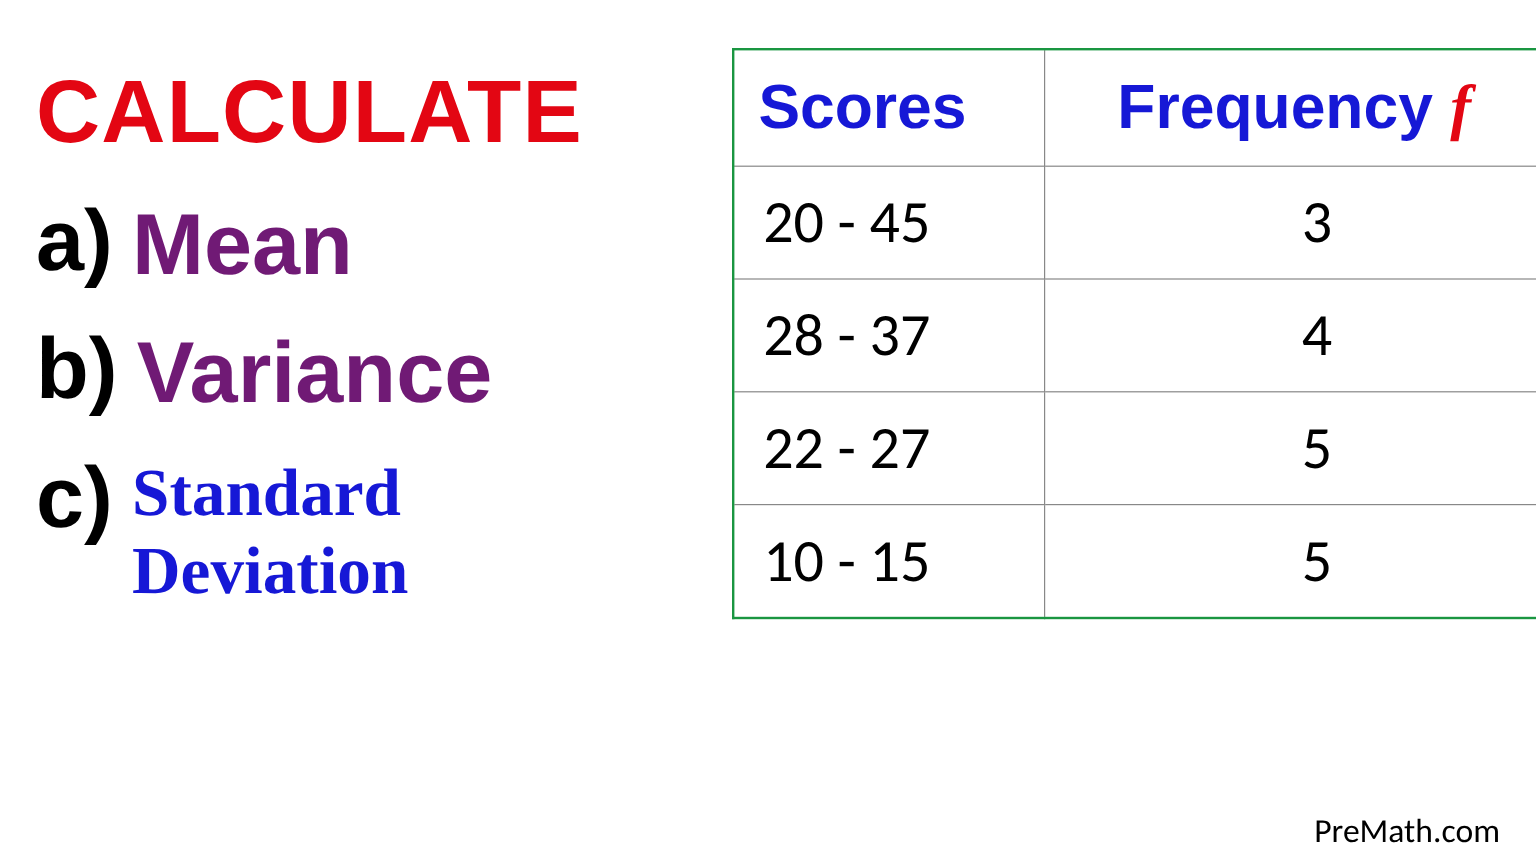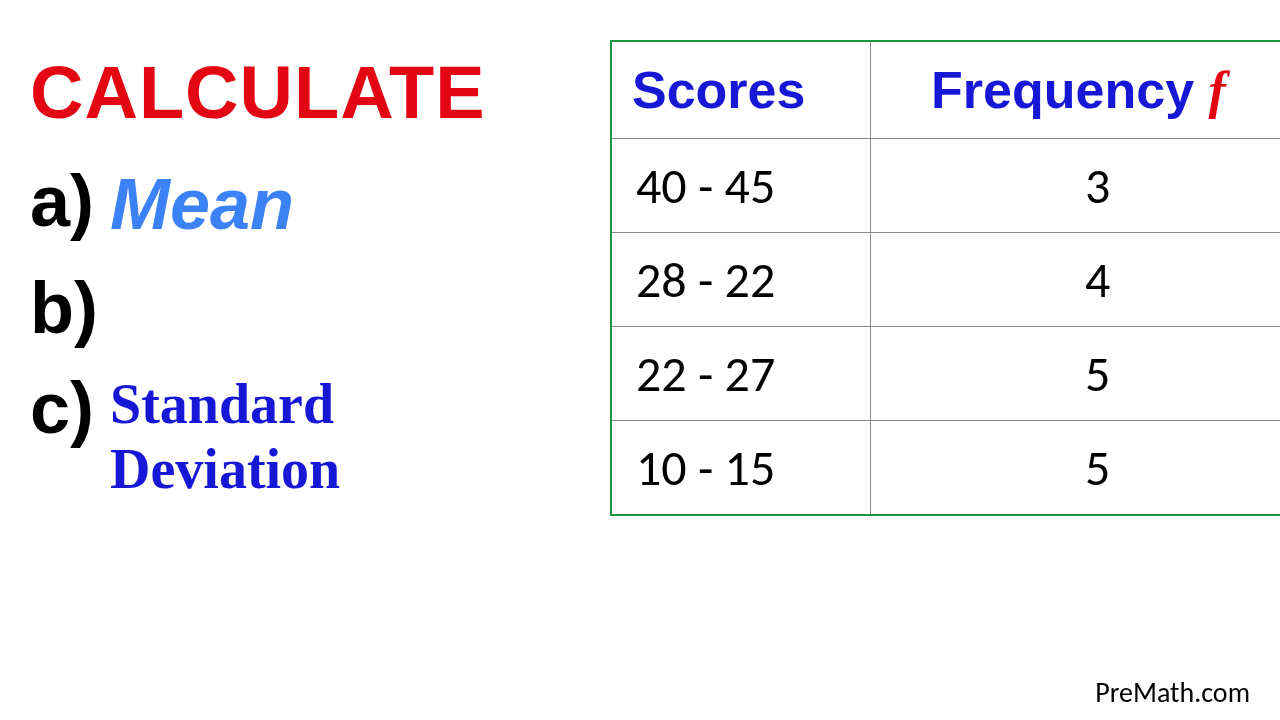--- a/index.html
+++ b/index.html
@@ -44,23 +44,22 @@
     .item-label {
       font-size: 72px;
       font-weight: 900;
       color: #000000;
       margin-right: 16px;
       line-height: 1;
     }
     .item-text {
       font-size: 72px;
       font-weight: 900;
-      color: #3b82f6;
+      color: #701a75;
       line-height: 1.1;
-      font-style: italic;
     }
     .item-text-multiline {
       font-size: 56px;
       font-weight: 900;
       color: #1618d6;
       line-height: 1.15;
       font-family: Liberation Serif, serif;
     }
     .right-panel {
       flex: 1;
@@ -117,20 +116,21 @@
   <div class="left-panel">
     <div class="title">CALCULATE</div>
 
     <div class="item">
       <span class="item-label">a)</span>
       <span class="item-text">Mean</span>
     </div>
 
     <div class="item">
       <span class="item-label">b)</span>
+      <span class="item-text">Variance</span>
     </div>
 
     <div class="item">
       <span class="item-label">c)</span>
       <span class="item-text-multiline" style="white-space: pre-line;">Standard
 Deviation</span>
     </div>
   </div>
 
   <div class="right-panel">
@@ -138,25 +138,25 @@
       <thead>
         <tr>
           <th>Scores</th>
           <th>
             <span>Frequency </span><span class="header-f">f</span>
           </th>
         </tr>
       </thead>
       <tbody>
         <tr>
-          <td>40 - 45</td>
+          <td>20 - 45</td>
           <td>3</td>
         </tr>
         <tr>
-          <td>28 - 22</td>
+          <td>28 - 37</td>
           <td>4</td>
         </tr>
         <tr>
           <td>22 - 27</td>
           <td>5</td>
         </tr>
         <tr>
           <td>10 - 15</td>
           <td>5</td>
         </tr>

